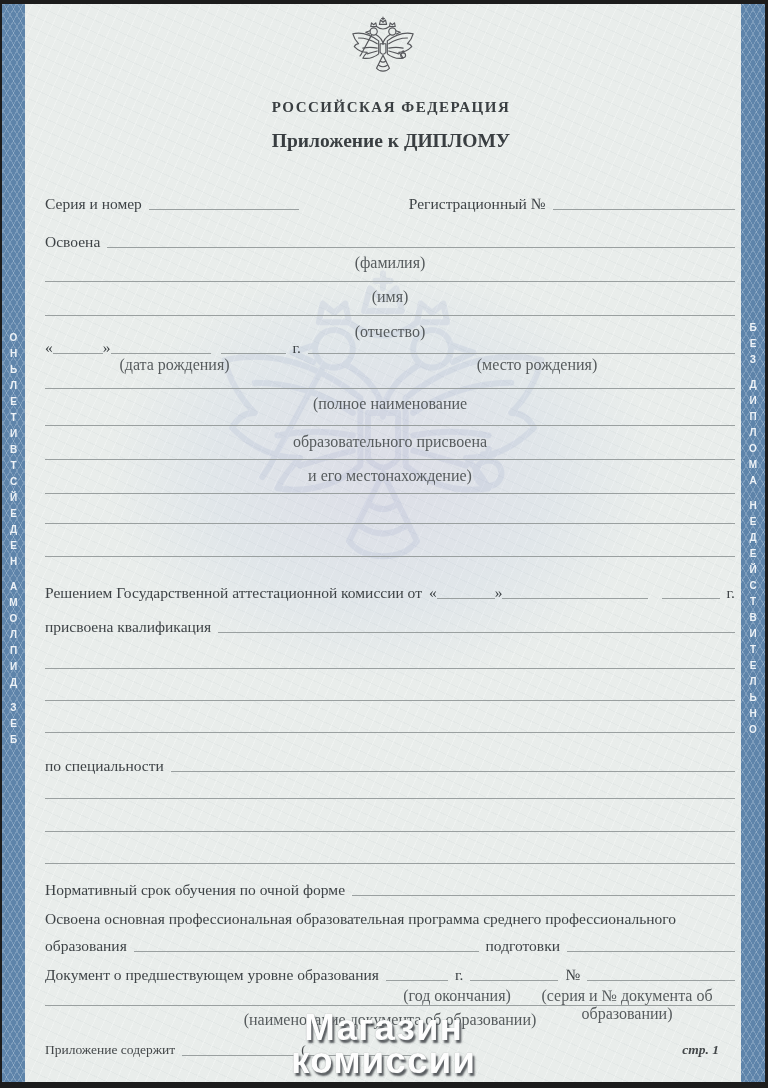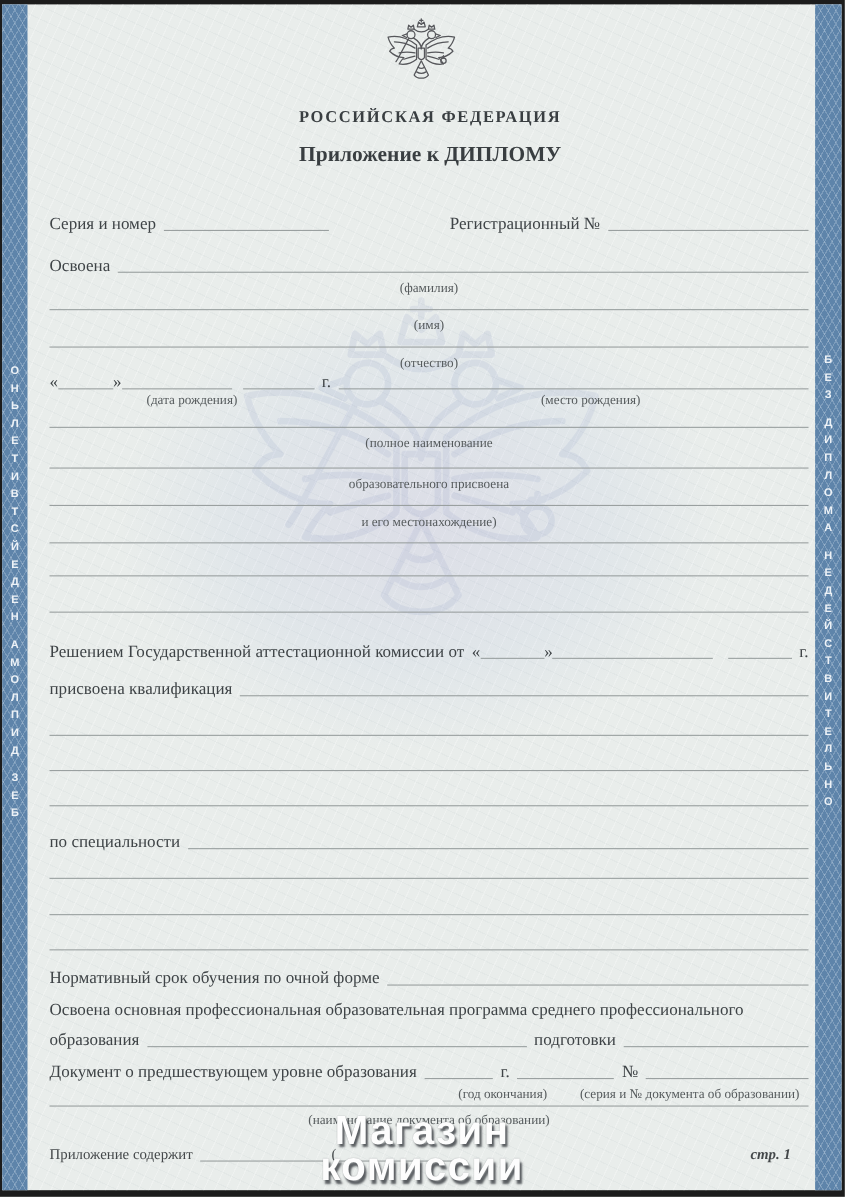--- a/index.html
+++ b/index.html
@@ -53,21 +53,21 @@
   .title2{position:absolute;left:43px;right:28px;top:149px;text-align:center;font-weight:bold;font-size:19.5px;color:#393e41;}
 
   .row{position:absolute;left:43px;right:30px;display:flex;align-items:flex-end;font-size:15.5px;white-space:nowrap;}
   .row .lab{line-height:1.25;}
   .fl{border-bottom:1.2px solid #9aa0a0;transform:translateY(-3px);}
   .grow{flex:1;}
   .sp10{width:10px;}.sp14{width:14px;}.sp110{width:110px;}
   .ml{margin-left:7px;}.mr{margin-right:7px;}
 
   .hr{position:absolute;left:43px;right:30px;border-bottom:1.1px solid #9aa0a0;height:0;}
-  .cap{position:absolute;text-align:center;font-size:12px;color:#565b5d;}
+  .cap{position:absolute;text-align:center;font-size:16px;color:#565b5d;}
   .cap-c{left:43px;right:30px;}
 
   .footer-row{font-size:13.5px;color:#44484a;}
   .pageno{position:absolute;right:46px;top:1038px;font-style:italic;font-weight:bold;font-size:13.5px;color:#44484a;}
 
   .shop-wm{
     position:absolute;left:0;right:0;text-align:center;z-index:6;
     font-family:"Liberation Sans", sans-serif;font-weight:800;color:#fdfdfd;
     text-shadow:2px 3px 2px rgba(62,66,70,.85), 0 0 1px rgba(62,66,70,.5);
     letter-spacing:1px;pointer-events:none;

